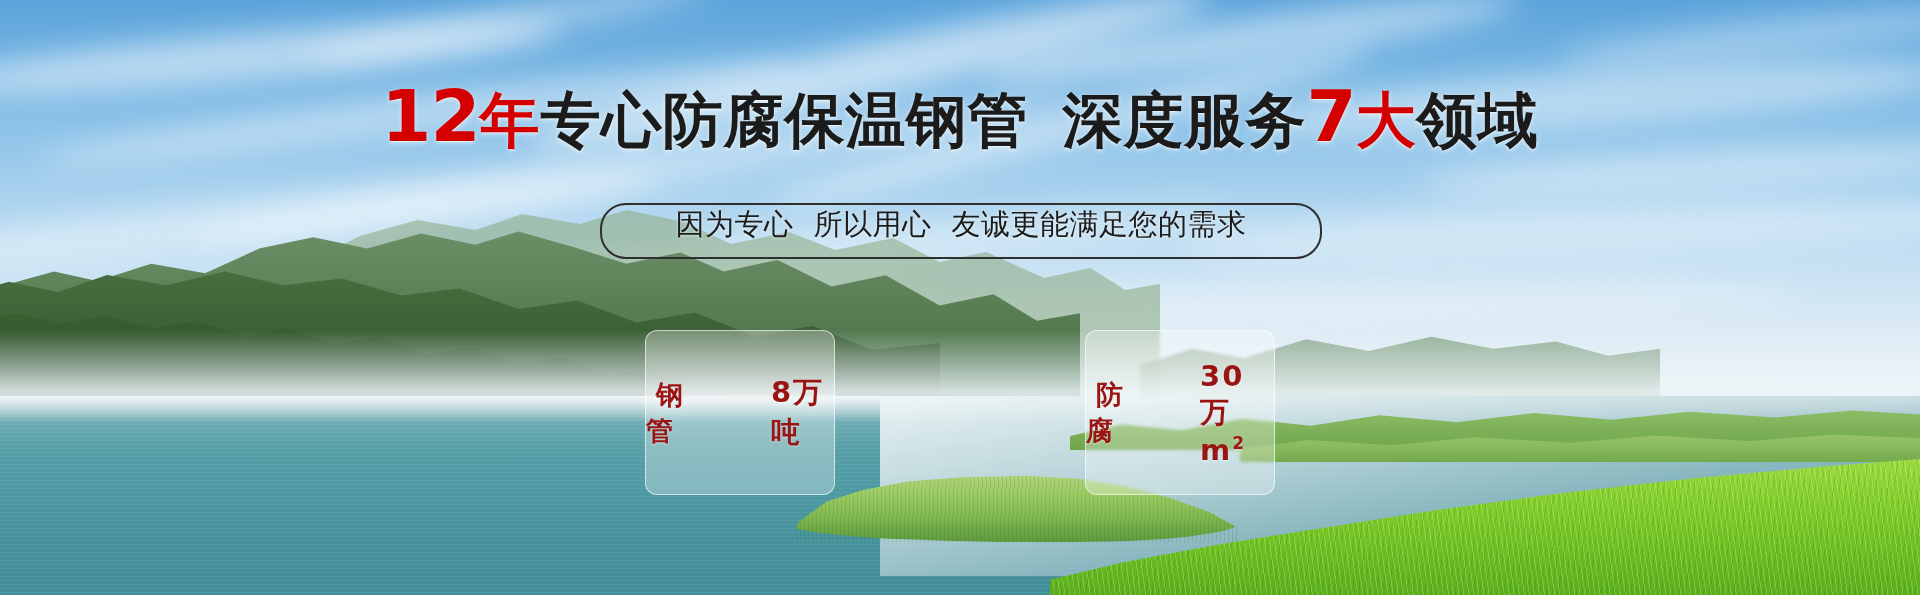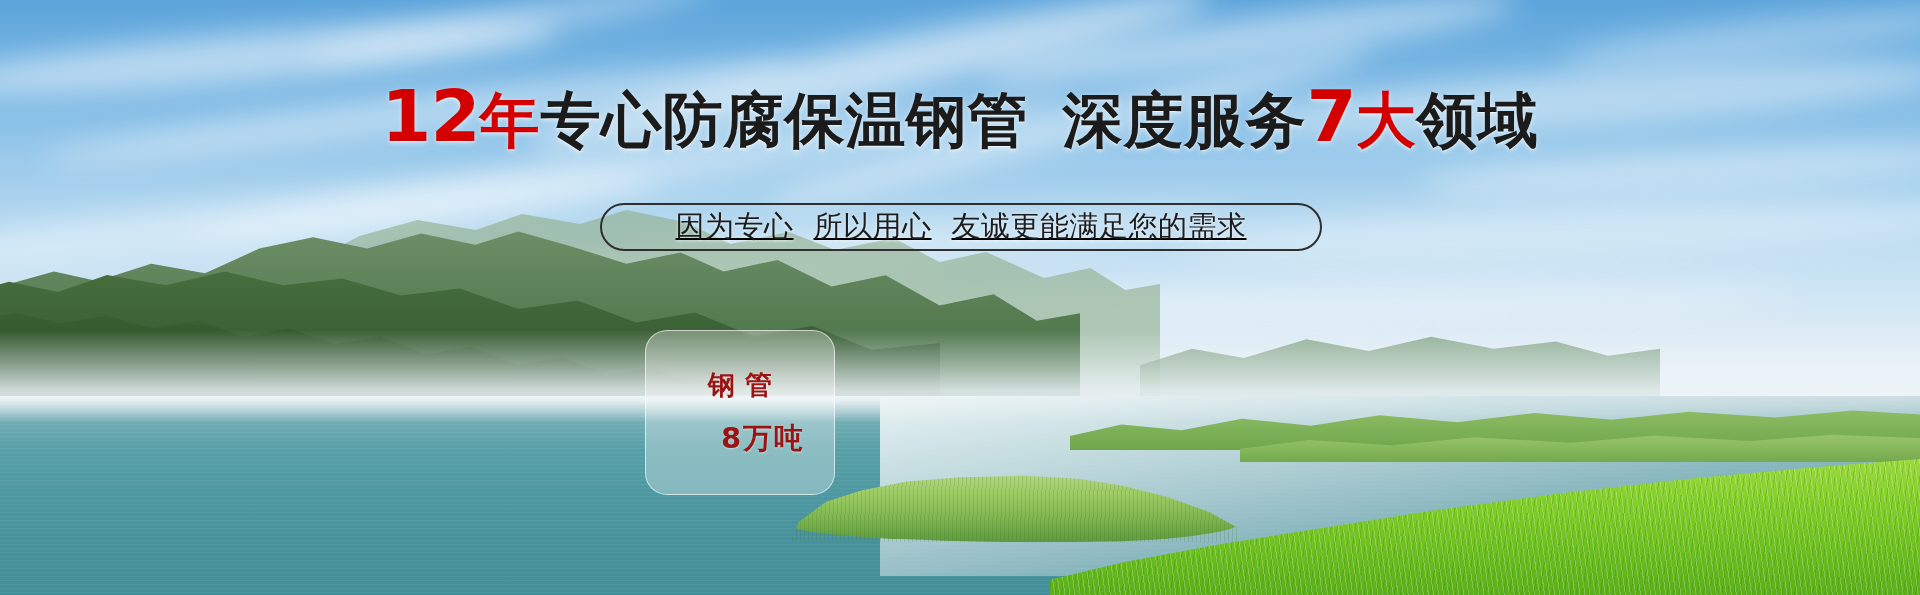--- a/index.html
+++ b/index.html
@@ -203,26 +203,25 @@
   .headline .hl-num {
     font-size:72px;
     font-weight:700;
     letter-spacing:-1px;
   }
   .headline .hl-gap { display:inline-block; width:34px; }
 
   
   .subtitle-pill {
     position:absolute; left:600px; top:203px;
-    width:722px; height:48px;
+    width:722px; height:56px;
     border:2px solid #2f2f2f;
     border-radius:26px;
-    display:flex; align-items:center; justify-content:center;
+    display:flex; justify-content:center;
     white-space:nowrap;
-    text-decoration:underline;
   }
   .subtitle-text {
     font-size:29px;
     font-weight:500;
     color:#1c1c1c;
     letter-spacing:.5px;
     text-shadow:0 1px 3px rgba(255,255,255,.6);
   }
   .subtitle-text .sp { display:inline-block; width:20px; }
 
@@ -230,23 +229,23 @@
   .cards {
     position:absolute; left:645px; top:330px;
     width:630px; height:165px;
     display:flex;
     justify-content:space-between;
   }
   .card {
     width:190px; height:165px;
     background:rgba(255,255,255,.30);
     border:1px solid rgba(255,255,255,.62);
-    border-radius:22px;
+    border-radius:12px;
     backdrop-filter:blur(1.5px);
-    display:flex; flex-direction:column;
+    display:flex; flex-direction:row;
     align-items:center; justify-content:center;
     gap:16px;
   }
   .card-title {
     font-size:27px;
     font-weight:600;
     color:#9b1414;
     letter-spacing:10px;
     text-indent:10px;
     text-shadow:0 1px 2px rgba(255,255,255,.45);
@@ -310,15 +309,19 @@
     <div class="subtitle-text">
       <span>因为专心</span><span class="sp"></span><span>所以用心</span><span class="sp"></span><span>友诚更能满足您的需求</span>
     </div>
   </div>
 
   <div class="cards">
     <div class="card">
       <div class="card-title">钢管</div>
       <div class="card-value"><span>8万吨</span></div>
     </div>
+    <div class="card">
+      <div class="card-title">防腐</div>
+      <div class="card-value"><span>30万m</span><sup>2</sup></div>
+    </div>
   </div>
 
 </div>
 
 </body></html>

